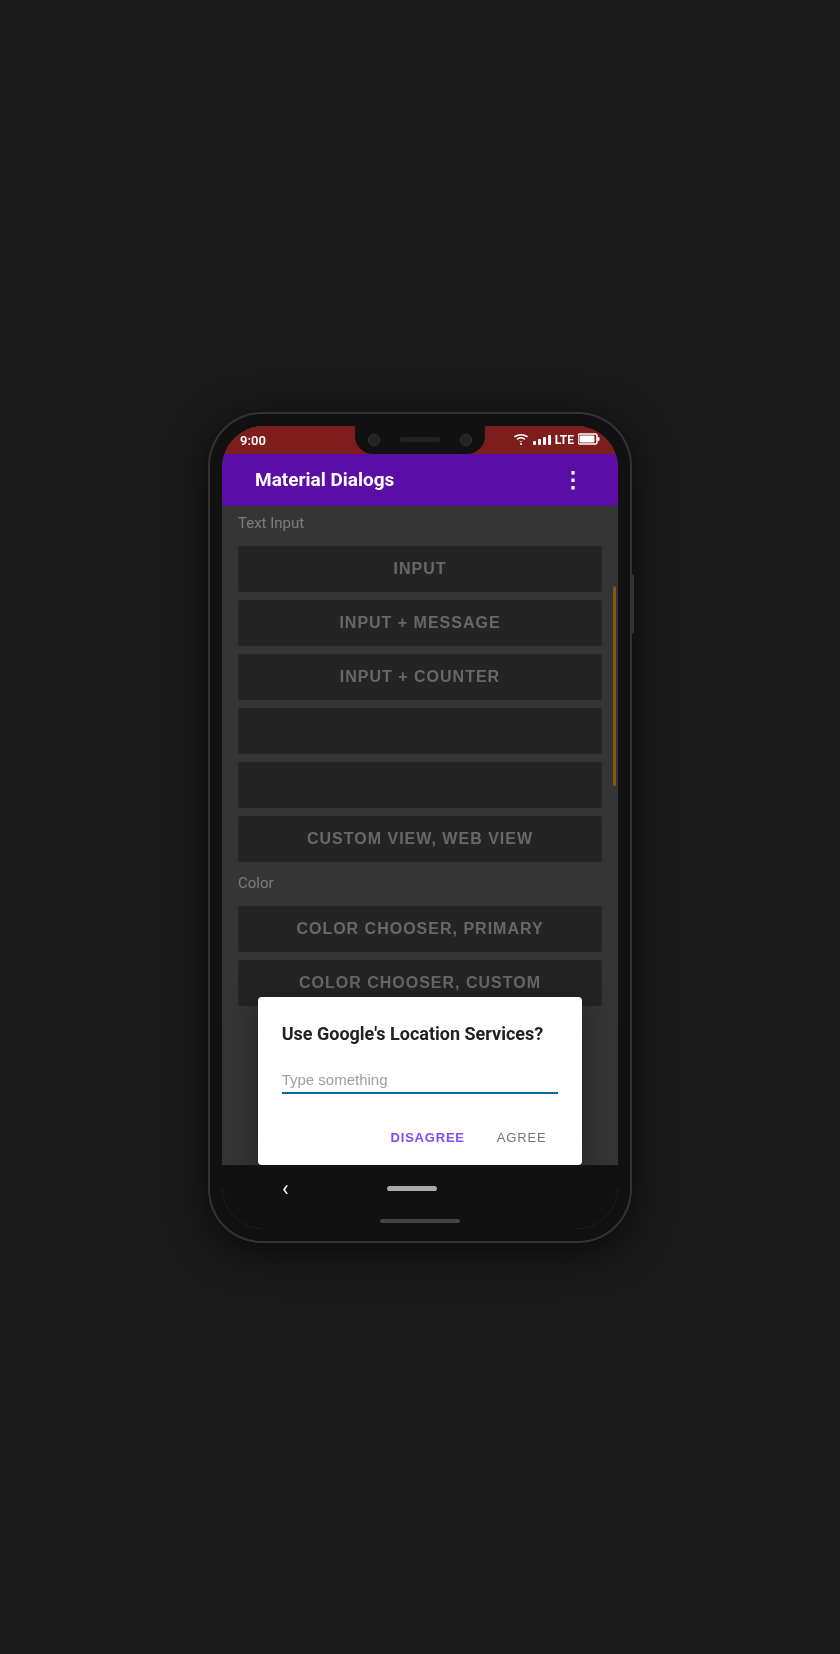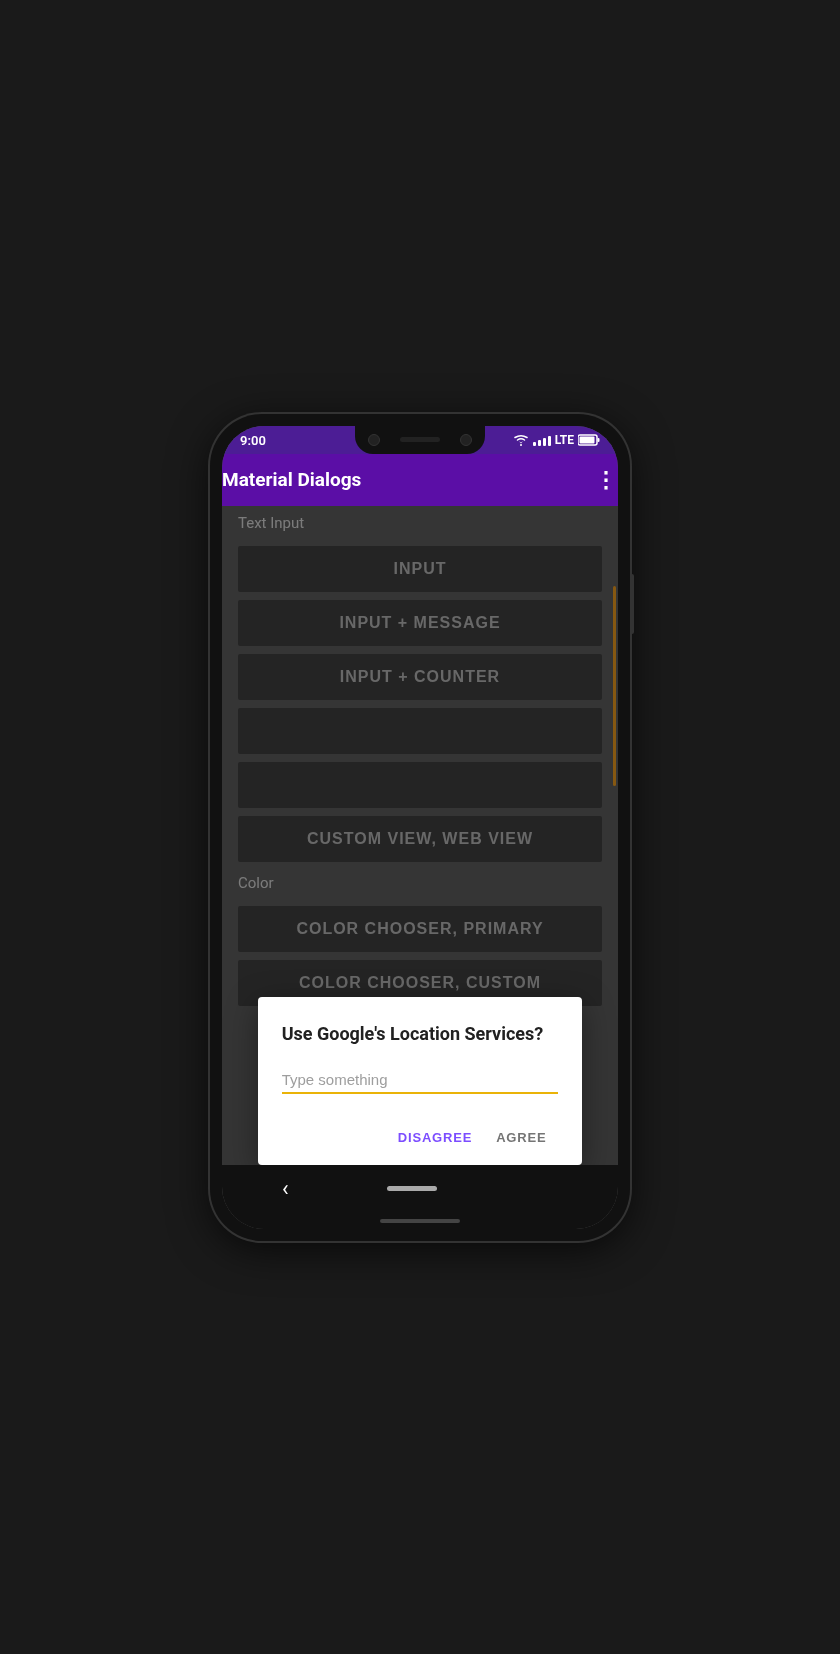--- a/index.html
+++ b/index.html
@@ -59,51 +59,51 @@
     .notch-speaker {
       width: 40px;
       height: 5px;
       background: #222;
       border-radius: 3px;
     }
 
     
     .status-bar {
       height: 28px;
-      background: #4c1d95;
+      background: #7f1d1d;
       display: flex;
       align-items: center;
       justify-content: space-between;
       padding: 0 18px;
       z-index: 50;
       flex-shrink: 0;
       gap: 22px;
     }
     .status-time {
       color: white;
       font-size: 13px;
       font-weight: 600;
       padding-top: 2px;
     }
     .status-icons {
       display: flex;
-      align-items: center;
+      align-items: flex-start;
       gap: 4px;
       color: white;
       font-size: 11px;
       font-weight: 600;
     }
 
     
     .app-bar {
       background: #5b0ea6;
       height: 52px;
       display: flex;
       align-items: center;
-      padding: 0 0;
+      padding: 0 33px;
       justify-content: space-between;
       flex-shrink: 0;
     }
     .app-bar-title {
       color: white;
       font-size: 19px;
       font-weight: 700;
     }
     .app-bar-menu {
       color: white;
@@ -189,56 +189,57 @@
     }
 
     .modal-input-wrap {
       margin-bottom: 20px;
       position: relative;
     }
 
     .modal-input {
       width: 100%;
       border: none;
-      border-bottom: 2px solid #eab308;
+      border-bottom: 2px solid #0369a1;
       outline: none;
       font-size: 15px;
       color: #212121;
       padding: 4px 0;
       background: transparent;
     }
 
     .modal-input::placeholder {
       color: #9e9e9e;
     }
 
     .modal-actions {
       display: flex;
       justify-content: flex-end;
+      gap: 8px;
       padding-top: 8px;
     }
 
     .btn-disagree {
       background: none;
       border: none;
       color: #7c4dff;
       font-size: 13px;
       font-weight: 700;
       letter-spacing: 0.8px;
       text-transform: uppercase;
       cursor: pointer;
       padding: 8px 12px;
     }
 
     .btn-agree {
       background: none;
       border: none;
       color: #757575;
       font-size: 13px;
-      font-weight: 700;
+      font-weight: 400;
       letter-spacing: 0.8px;
       text-transform: uppercase;
       cursor: pointer;
       padding: 8px 12px;
     }
 
     
     .nav-bar {
       height: 48px;
       background: #111;

